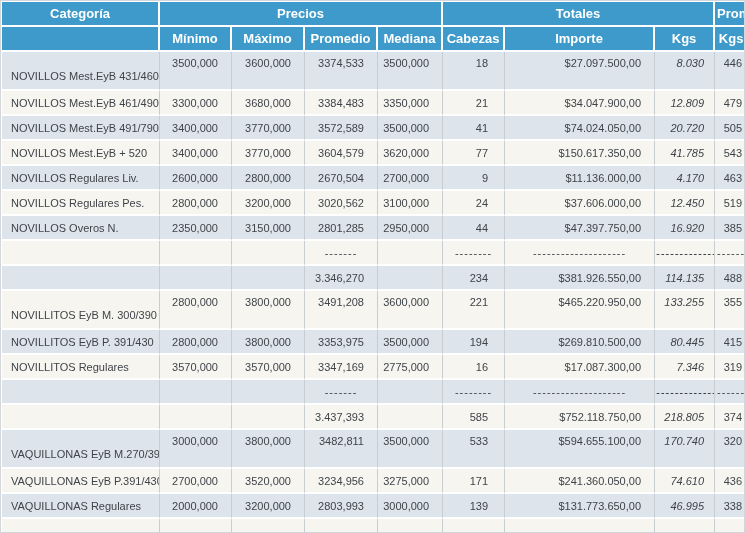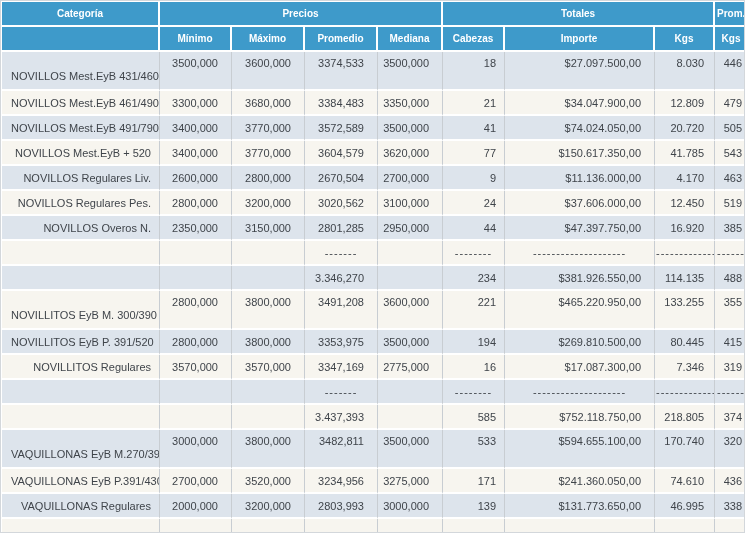--- a/index.html
+++ b/index.html
@@ -25,21 +25,21 @@
     width: 741px;
   }
   th, td {
     box-sizing: border-box;
     overflow: hidden;
     white-space: nowrap;
   }
   thead th {
     background: var(--header-bg, #3e9aca);
     color: var(--header-text, #ffffff);
-    font-size: 10px;
+    font-size: 13px;
     font-weight: bold;
     height: 25px;
     text-align: center;
     border-right: 2px solid #ffffff;
     border-bottom: 2px solid #ffffff;
     padding: 0 2px;
   }
   thead th:last-child { border-right: 0; }
   tbody td {
     font-size: 11px;
@@ -48,25 +48,25 @@
     border-right: 1px solid var(--grid-line, #c8cdd2);
     border-bottom: 2px solid #ffffff;
     text-align: right;
     padding: 0 13px 0 4px;
     vertical-align: middle;
   }
   tbody td:last-child { border-right: 0; }
   tbody tr.odd td  { background: var(--row-blue, #dde4ec); }
   tbody tr.even td { background: var(--row-cream, #f7f5ef); }
   td.c-cat {
-    text-align: right;
-    padding: 0 8px 0 9px;
-  }
-  td.c-heads { padding-right: 8px; }
-  td.c-kgs   { padding-right: 10px; }
+    text-align: left;
+    padding: 0 0 0 9px;
+  }
+  td.c-heads { padding-right: 16px; }
+  td.c-kgs   { padding-right: 10px; font-style: italic; }
   td.c-prom  { padding-right: 5px; }
   tr.tall td {
     height: 39px;
     vertical-align: top;
     padding-top: 5px;
   }
   tr.tall td.c-cat {
     vertical-align: bottom;
     padding-bottom: 7px;
   }
@@ -216,21 +216,21 @@
           <td class="c-num">2800,000</td>
           <td class="c-num">3800,000</td>
           <td class="c-num">3491,208</td>
           <td class="c-num">3600,000</td>
           <td class="c-num c-heads">221</td>
           <td class="c-num">$465.220.950,00</td>
           <td class="c-num c-kgs">133.255</td>
           <td class="c-num c-prom">355</td>
         </tr>
         <tr class="odd">
-          <td class="c-cat">NOVILLITOS EyB P. 391/520</td>
+          <td class="c-cat">NOVILLITOS EyB P. 391/430</td>
           <td class="c-num">2800,000</td>
           <td class="c-num">3800,000</td>
           <td class="c-num">3353,975</td>
           <td class="c-num">3500,000</td>
           <td class="c-num c-heads">194</td>
           <td class="c-num">$269.810.500,00</td>
           <td class="c-num c-kgs">80.445</td>
           <td class="c-num c-prom">415</td>
         </tr>
         <tr class="even">

